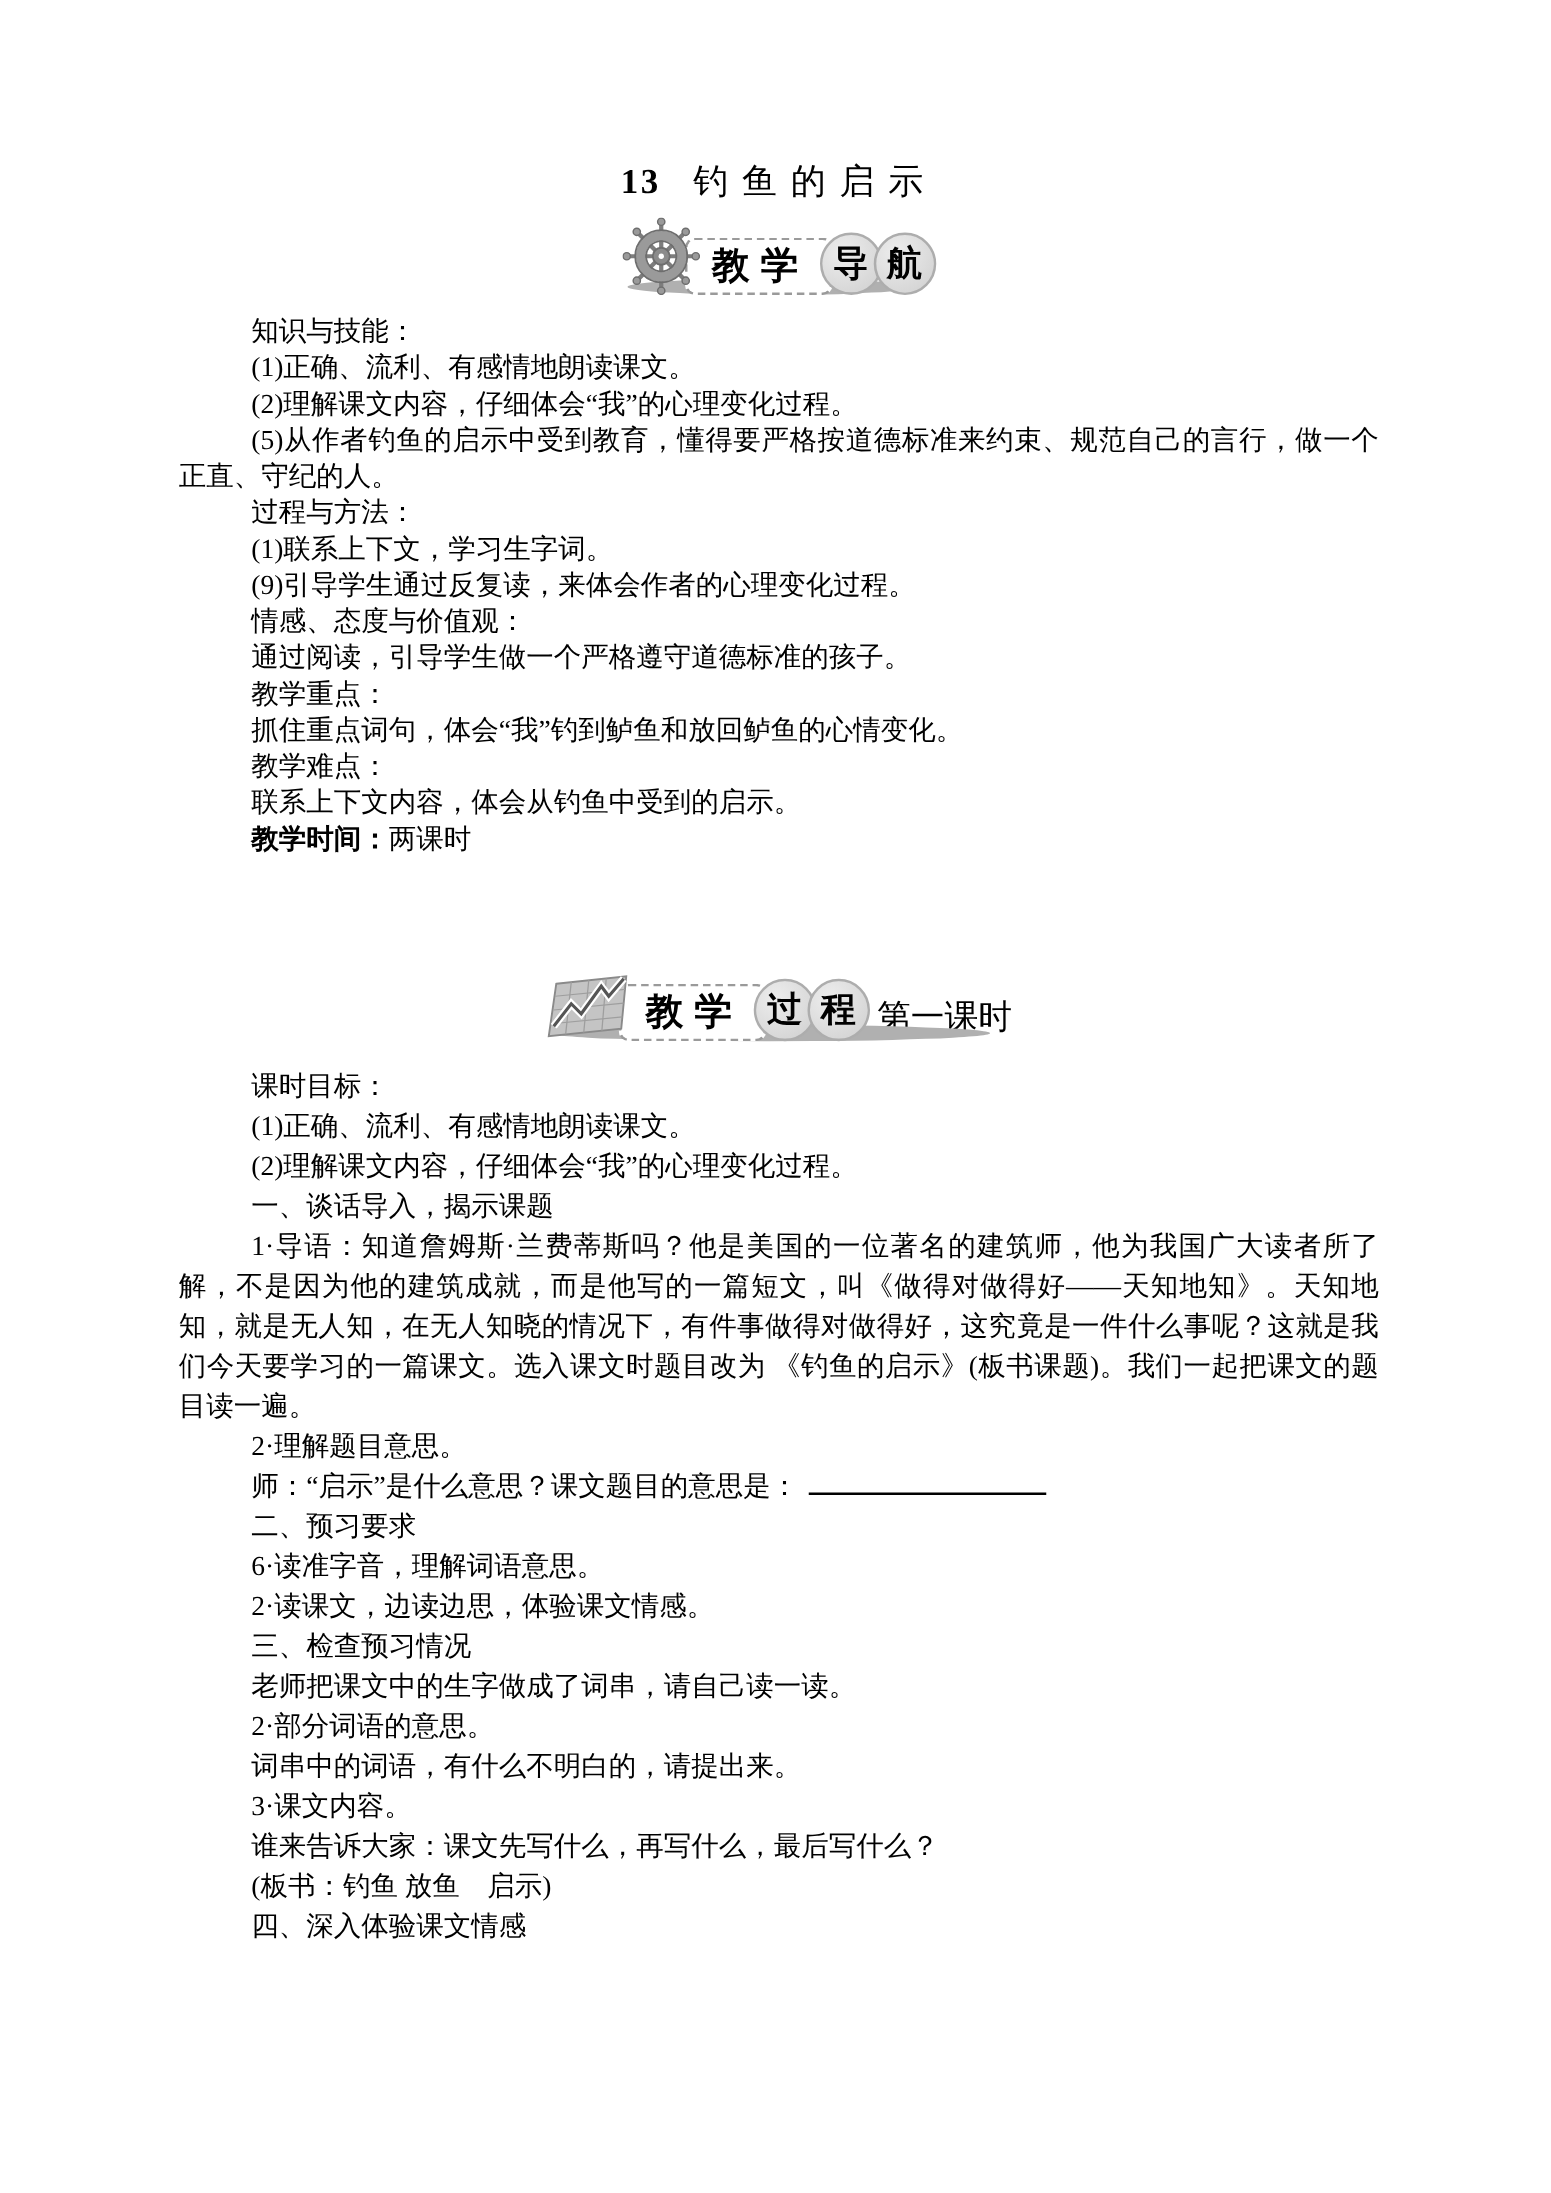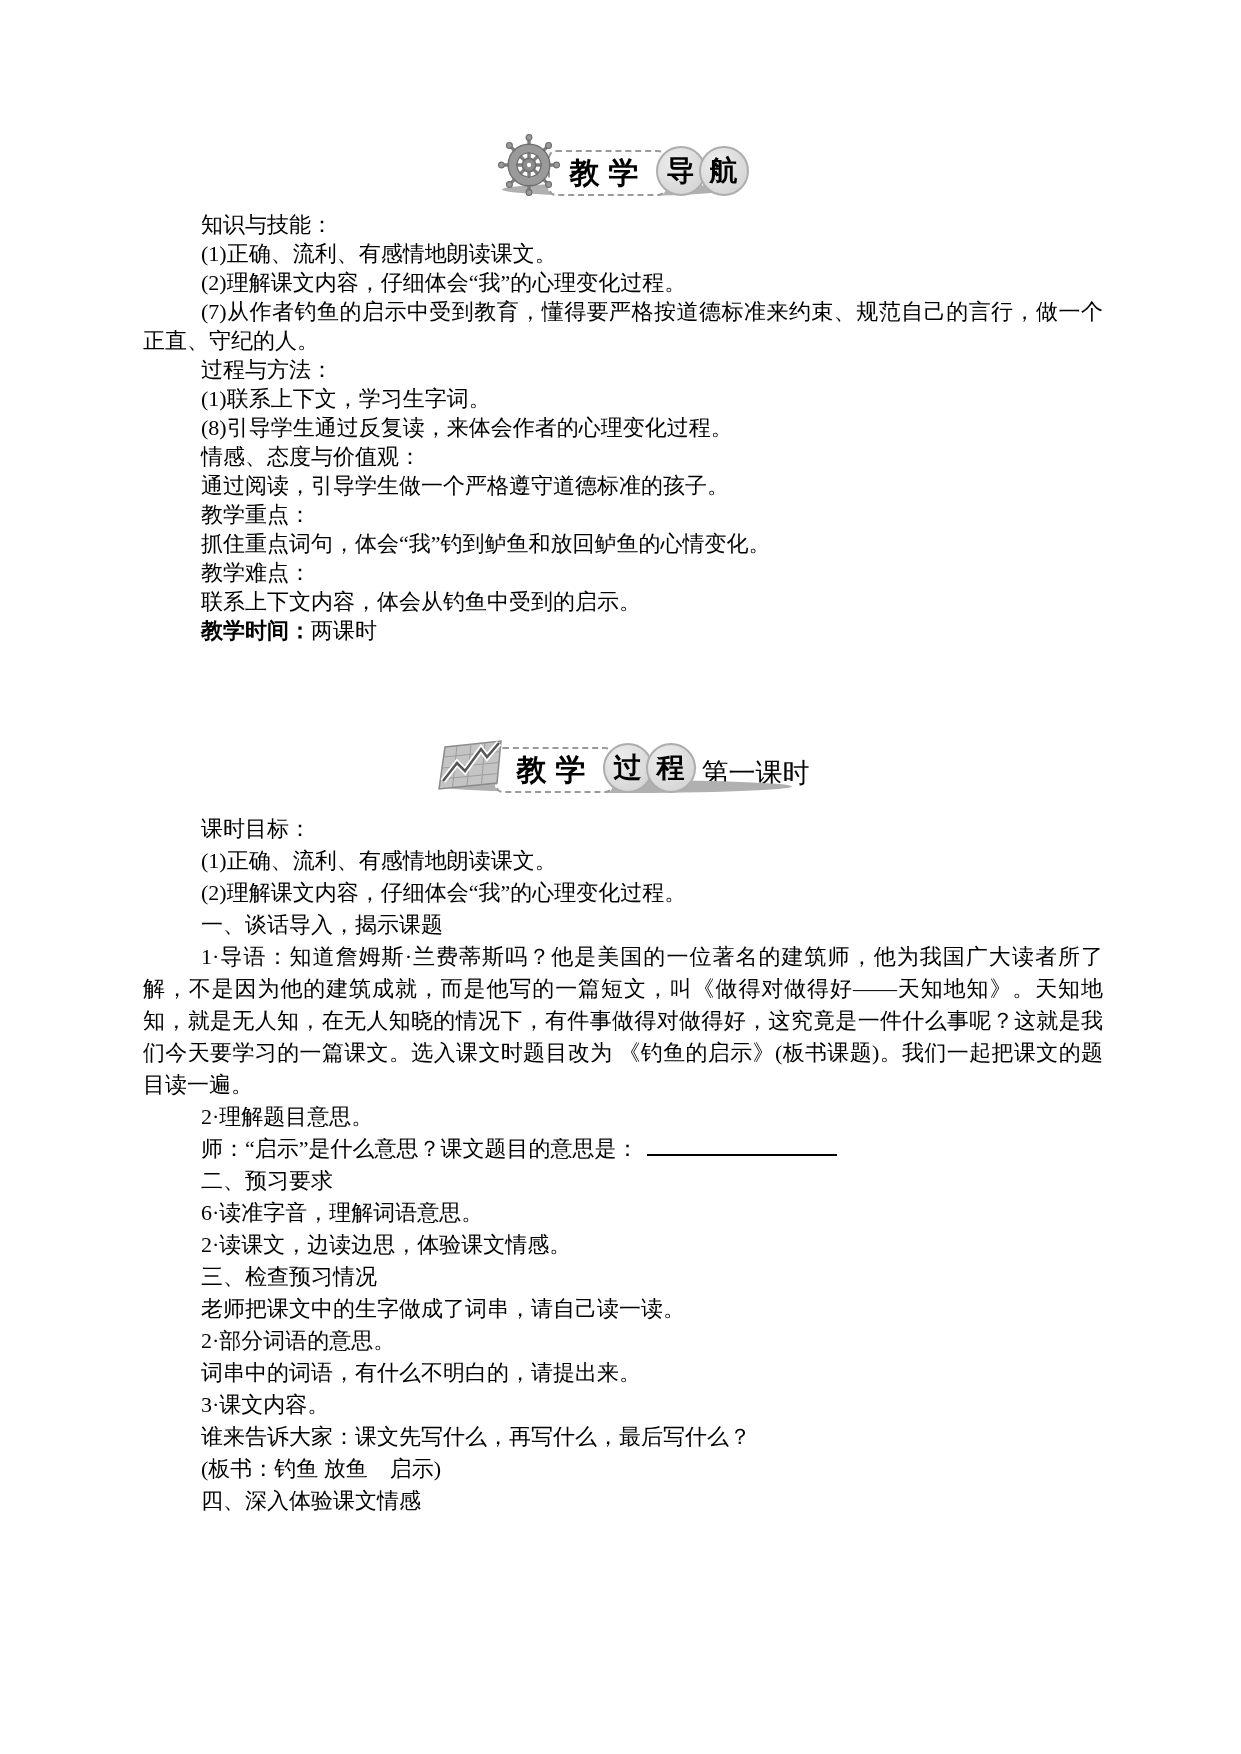--- a/index.html
+++ b/index.html
@@ -112,20 +112,21 @@
     margin-left:8px;
     vertical-align:baseline;
   }
 </style>
 </head>
 <body>
 
 <div class="sheet">
   <div class="content">
 
+    <h1 class="doc-title"><span class="num">13</span><span class="zh">钓鱼的启示</span></h1>
 
     <div class="badge-row">
       <div class="badge-group">
         <div class="badge-shadow"></div>
         <span class="badge-icon">
           <svg width="62" height="62" viewBox="0 0 64 64">
             <g stroke="#7d7d7d" stroke-width="3.5" fill="none">
               <line x1="32" y1="4" x2="32" y2="60"></line>
               <line x1="4" y1="32" x2="60" y2="32"></line>
               <line x1="12" y1="12" x2="52" y2="52"></line>
@@ -151,24 +152,24 @@
         <span class="badge-box">教学</span>
         <span class="badge-circle first">导</span>
         <span class="badge-circle second">航</span>
       </div>
     </div>
 
     <div class="block block1">
       <p class="h">知识与技能：</p>
       <p>(1)正确、流利、有感情地朗读课文。</p>
       <p>(2)理解课文内容，仔细体会“我”的心理变化过程。</p>
-      <p>(7)从作者钓鱼的启示中受到教育，懂得要严格按道德标准来约束、规范自己的言行，做一个正直、守纪的人。</p>
+      <p>(5)从作者钓鱼的启示中受到教育，懂得要严格按道德标准来约束、规范自己的言行，做一个正直、守纪的人。</p>
       <p class="h">过程与方法：</p>
       <p>(1)联系上下文，学习生字词。</p>
-      <p>(8)引导学生通过反复读，来体会作者的心理变化过程。</p>
+      <p>(9)引导学生通过反复读，来体会作者的心理变化过程。</p>
       <p class="h">情感、态度与价值观：</p>
       <p>通过阅读，引导学生做一个严格遵守道德标准的孩子。</p>
       <p class="h">教学重点：</p>
       <p>抓住重点词句，体会“我”钓到鲈鱼和放回鲈鱼的心情变化。</p>
       <p class="h">教学难点：</p>
       <p>联系上下文内容，体会从钓鱼中受到的启示。</p>
       <p><span class="bold-label">教学时间：</span><span>两课时</span></p>
     </div>
 
     <div class="badge-row badge-row2">

